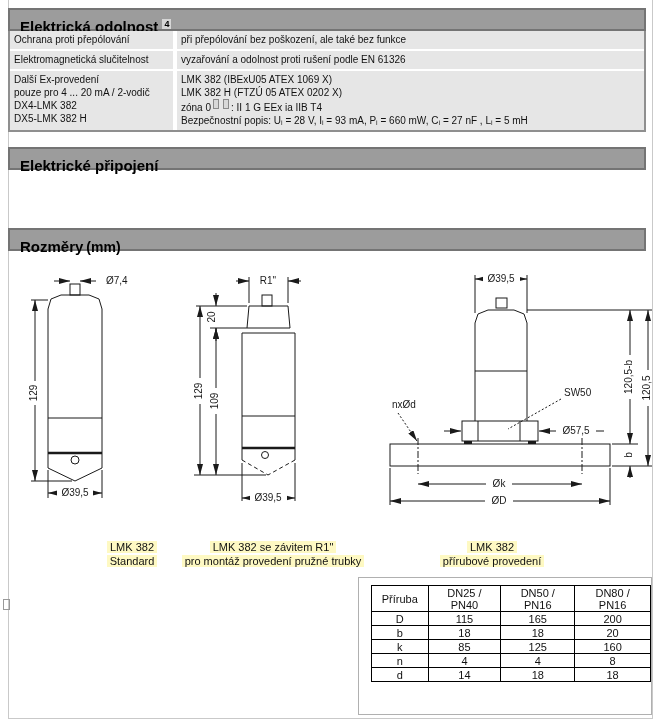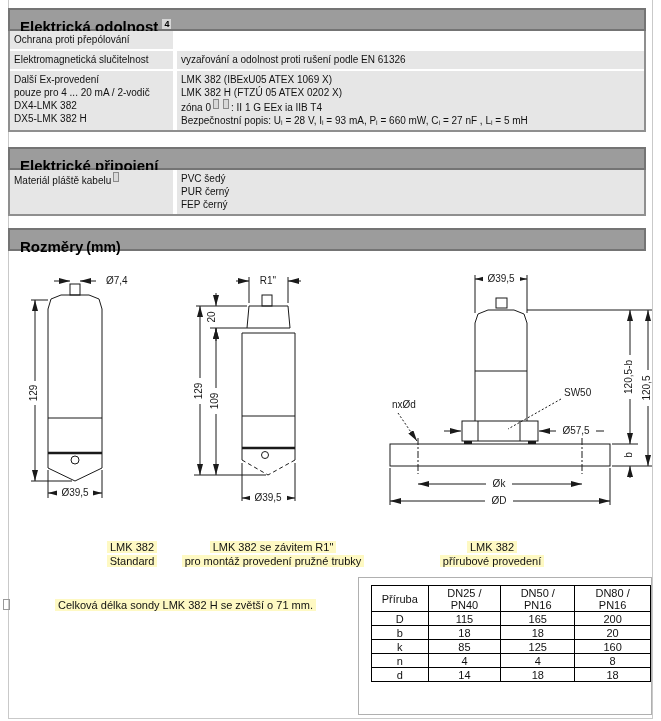--- a/index.html
+++ b/index.html
@@ -49,20 +49,21 @@
   <div class="vline" style="left:652px;"></div>
   <div class="hline" style="left:8px;width:645px;top:718px;"></div>
 
   <div class="blk" style="top:8px;">
     <div class="bar">
       <span>Elektrická odolnost</span><span class="supbadge">4</span>
     </div>
     <div class="rows">
       <div class="row">
         <div class="cell cl">Ochrana proti přepólování</div>
+        <div class="cell cr">při přepólování bez poškození, ale také bez funkce</div>
       </div>
       <div class="row">
         <div class="cell cl">Elektromagnetická slučitelnost</div>
         <div class="cell cr">vyzařování a odolnost proti rušení podle EN 61326</div>
       </div>
       <div class="row">
         <div class="cell cl pre">Další Ex-provedení
 pouze pro 4 ... 20 mA / 2-vodič
 DX4-LMK 382
 DX5-LMK 382 H</div>
@@ -73,28 +74,20 @@
           <div>Bezpečnostní popis: Uᵢ = 28 V, Iᵢ = 93 mA, Pᵢ = 660 mW, Cᵢ = 27 nF , Lᵢ = 5 mH</div>
         </div>
       </div>
     </div>
   </div>
 
   <div class="blk" style="top:147px;border-radius:10px;">
     <div class="bar">
       <span>Elektrické připojení</span>
     </div>
-    <div class="rows">
-      <div class="row">
-        <div class="cell cl"><span>Materiál pláště kabelu</span><span class="supbox"></span></div>
-        <div class="cell cr pre">PVC šedý
-PUR černý
-FEP černý</div>
-      </div>
-    </div>
   </div>
 
   <div class="blk" style="top:228px;">
     <div class="bar">
       <span>Rozměry</span><span class="unit">(mm)</span>
     </div>
   </div>
 
   <svg style="left:8px;top:253px;" width="644" height="290" viewBox="0 0 644 290">
     <defs>
@@ -242,23 +235,20 @@
   <div class="caption" style="left:168px;top:540px;width:210px;">
     <div><span class="hl">LMK 382 se závitem R1"</span></div>
     <div><span class="hl">pro montáž provedení pružné trubky</span></div>
   </div>
   <div class="caption" style="left:392px;top:540px;width:200px;">
     <div><span class="hl">LMK 382</span></div>
     <div><span class="hl">přírubové provedení</span></div>
   </div>
 
   <div class="bulletbox" style="left:3px;top:599px;"></div>
-  <div class="note" style="left:55px;top:599px;">
-    <span class="hl">Celková délka sondy LMK 382 H se zvětší o 71 mm.</span>
-  </div>
 
   <div class="ftbox" style="left:358px;top:577px;width:292px;height:136px;">
     <table class="ft">
       <tbody>
           <tr class="hdr">
         <td class="c0">Příruba</td>
         <td class="c1">DN25 /
 PN40</td>
         <td class="c2">DN50 /
 PN16</td>

